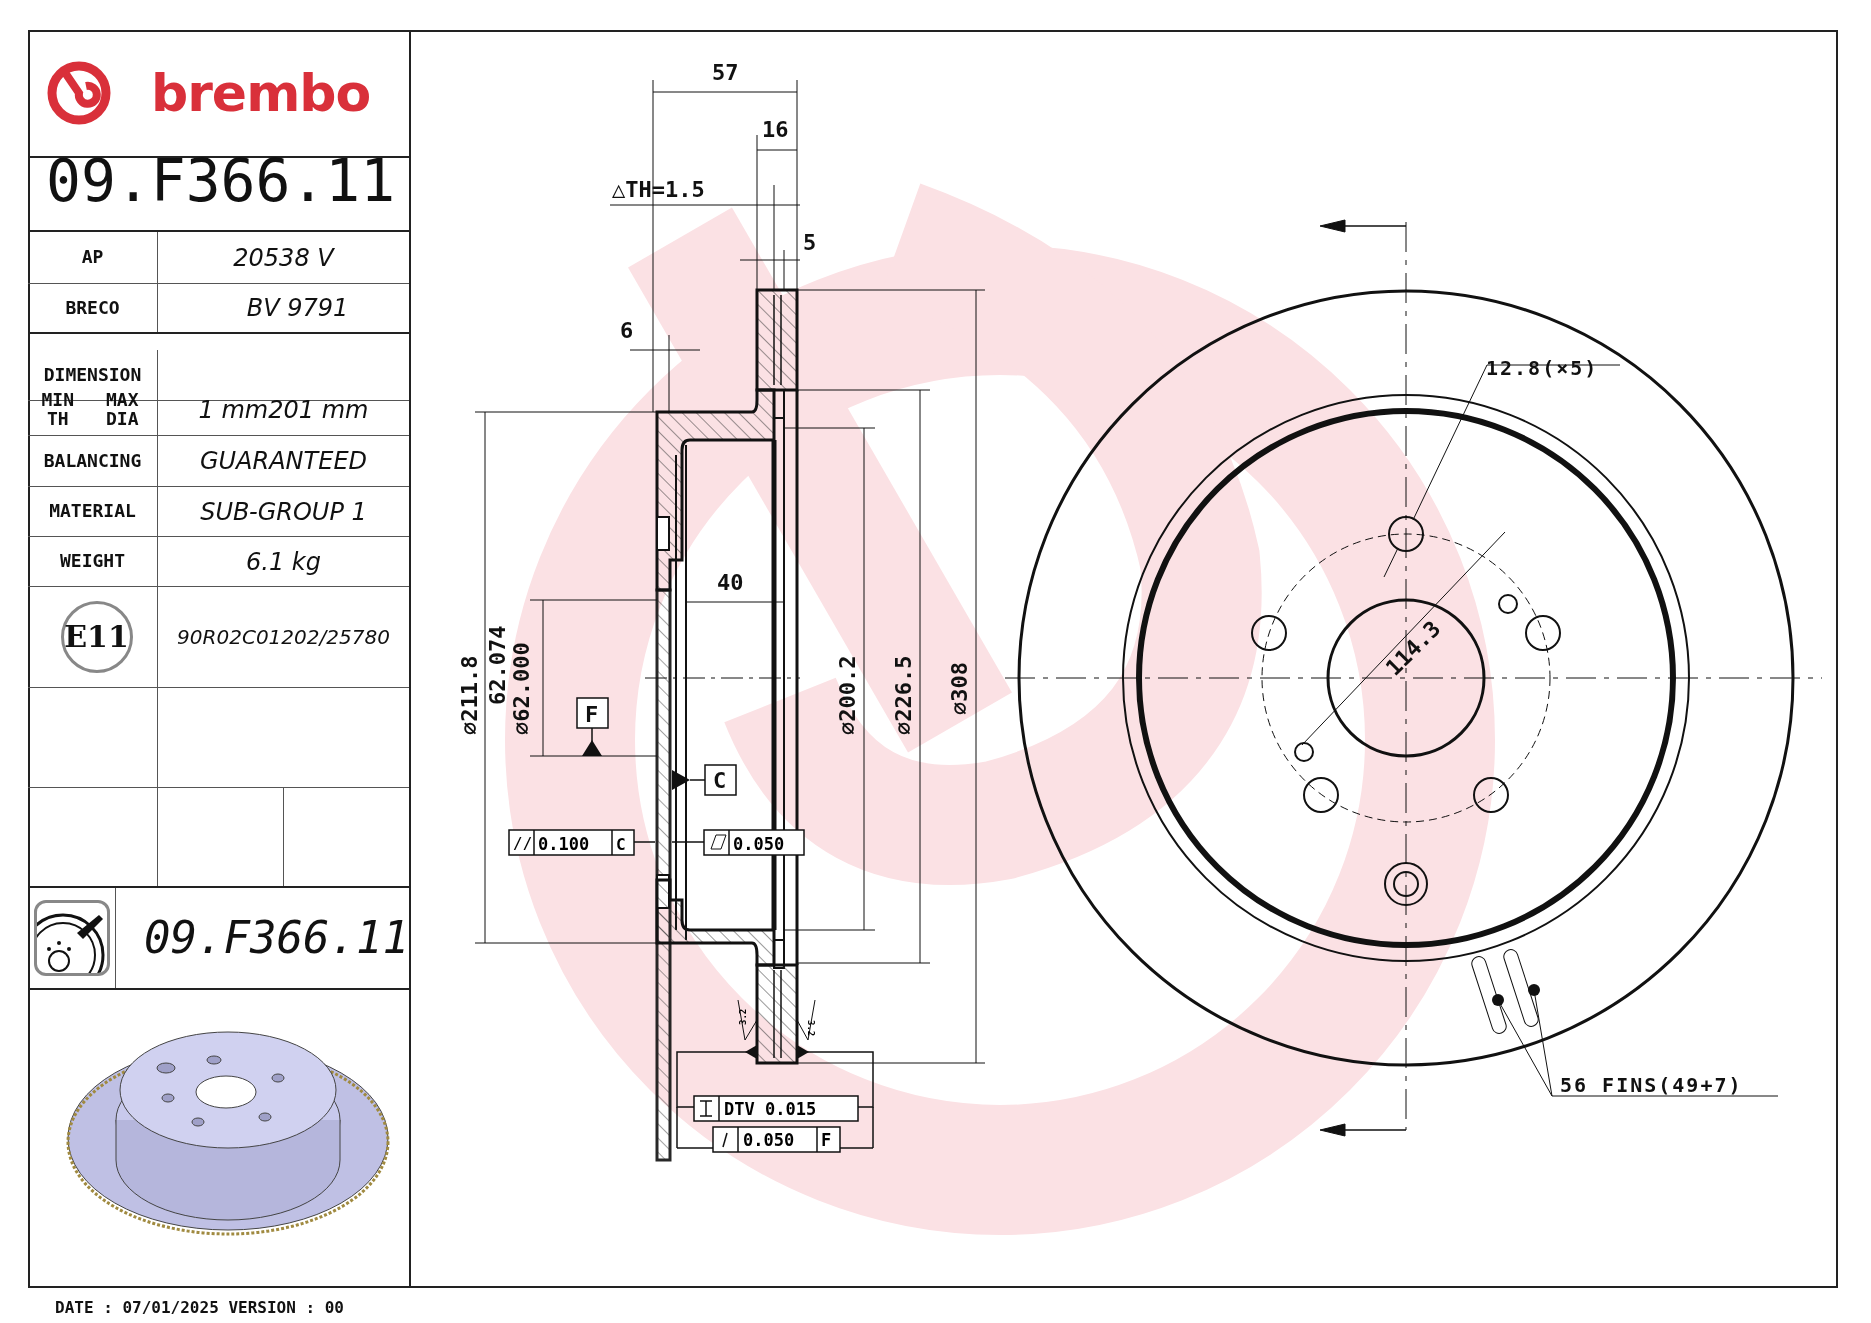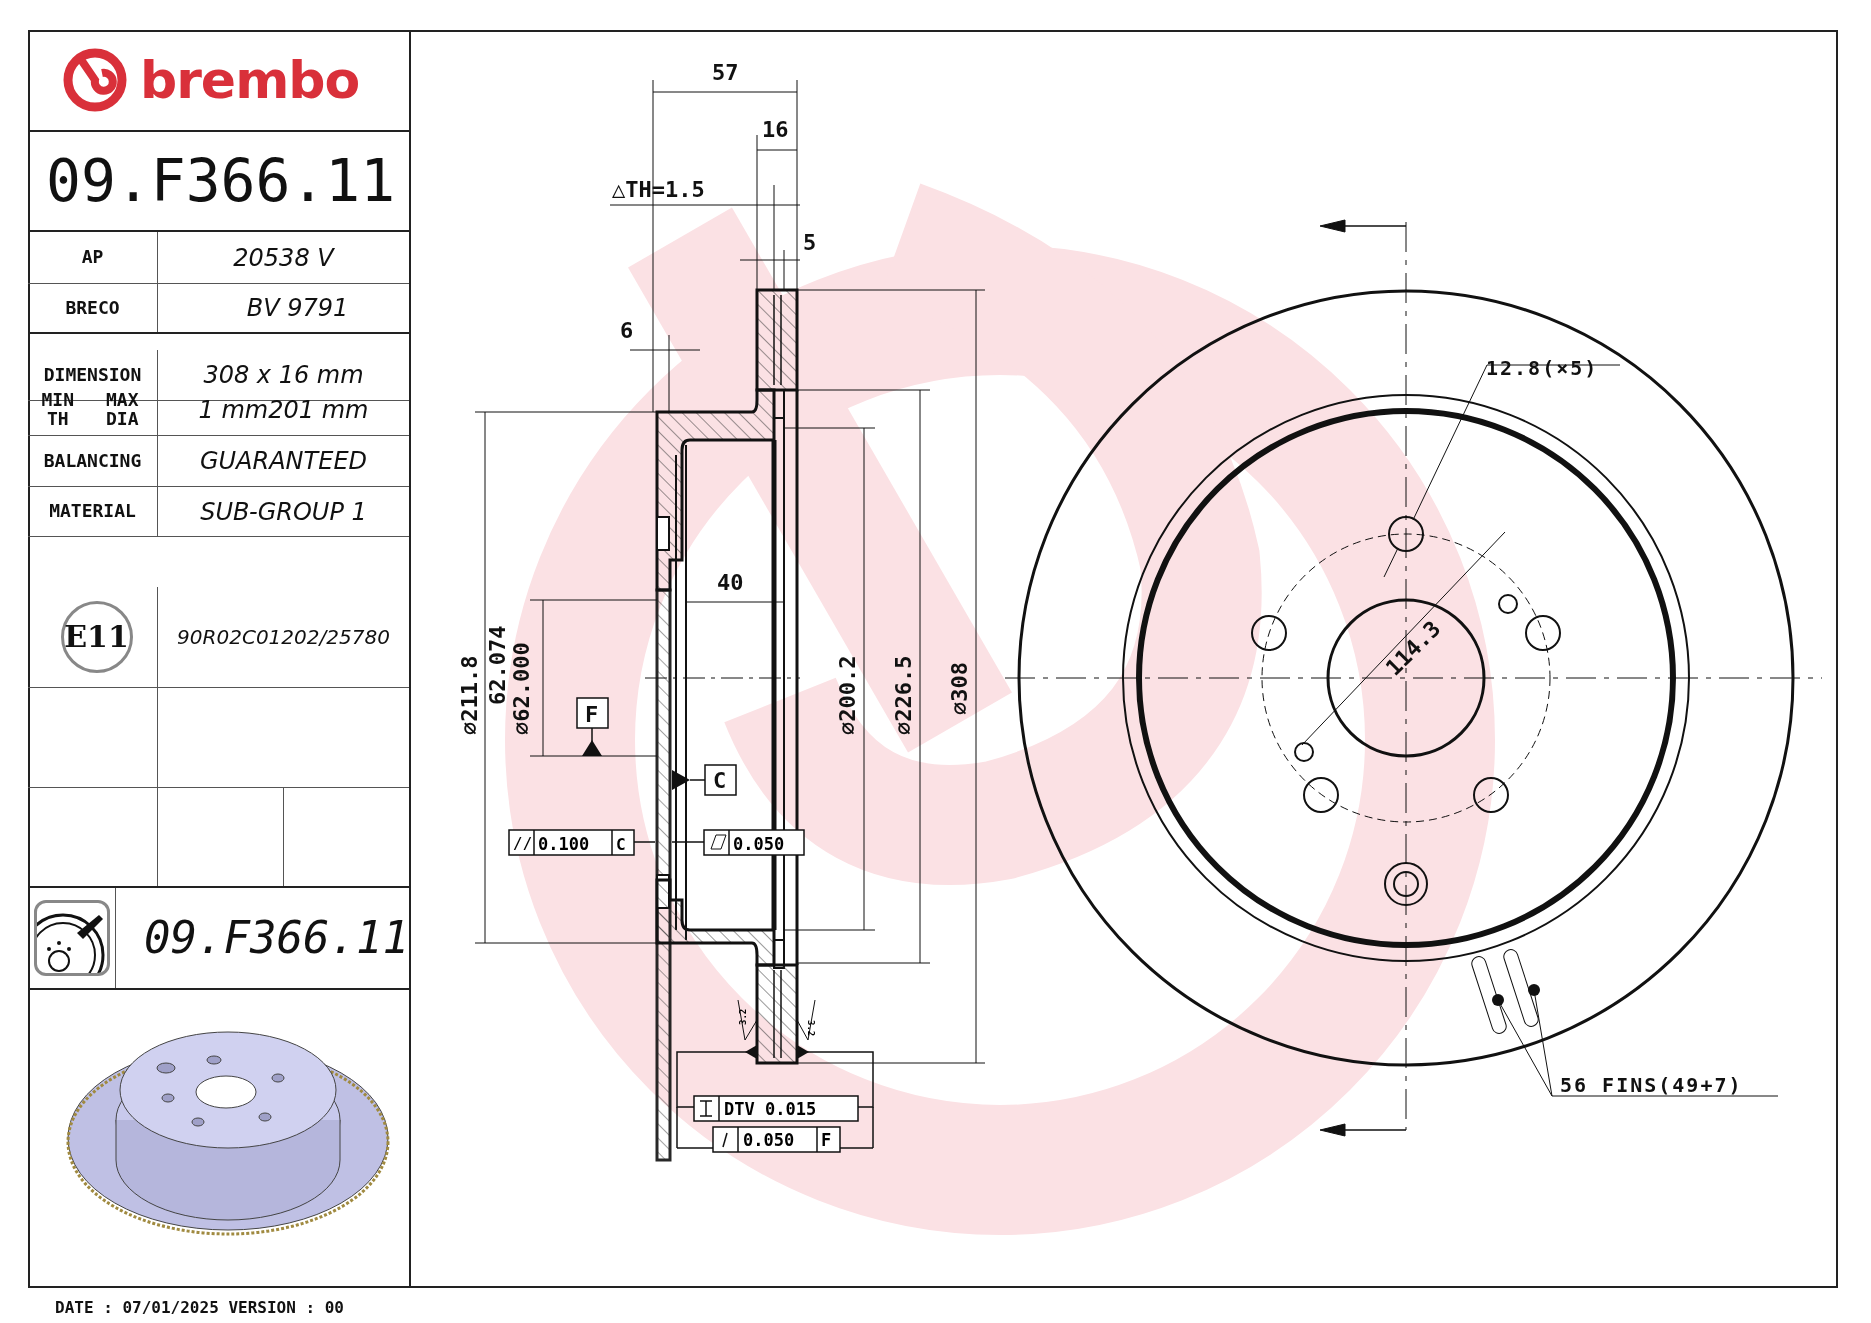--- a/index.html
+++ b/index.html
@@ -4,21 +4,21 @@
 <style>
   html, body { margin:0; padding:0; background:#ffffff; }
   body { width:1871px; height:1323px; position:relative; overflow:hidden; font-family:"DejaVu Sans", sans-serif; color:#111; }
   .sheet { position:absolute; left:0; top:0; width:1871px; height:1323px; }
   .frame { position:absolute; left:28px; top:30px; width:1810px; height:1258px; border:2px solid #222; box-sizing:border-box; }
   .left { position:absolute; left:28px; top:30px; width:383px; height:1258px; border-right:2px solid #222; box-sizing:border-box; }
   .row { position:absolute; left:0; width:381px; border-bottom:1px solid #555; box-sizing:border-box; display:flex; }
   .row.thick { border-bottom:2px solid #222;gap:28px; }
   .cell-l { width:130px; border-right:1px solid #555; box-sizing:border-box; display:flex; align-items:center; justify-content:center; font-family:"DejaVu Sans Mono", monospace; font-weight:bold; font-size:18px; text-align:center; line-height:1.05; }
   .cell-r { flex:1; display:flex; align-items:center; justify-content:center; font-family:"DejaVu Sans", sans-serif; font-size:24px; text-align:center; line-height:1.0;font-style:italic; }
-  .logo { position:absolute; left:0; top:0; width:381px; height:102px; border-bottom:2px solid #222; box-sizing:border-box; display:flex; align-items:center; padding-left:34px; }
+  .logo { position:absolute; left:0; top:0; width:381px; height:128px; border-bottom:2px solid #222; box-sizing:border-box; display:flex; align-items:center; padding-left:18px;gap:27px; }
   .logo-text { color:#d9303a; font-family:"DejaVu Sans", sans-serif; font-weight:bold; font-size:52px; letter-spacing:-1px; margin-left:12px; }
   .partno { position:absolute; left:0; top:102px; width:381px; height:100px; border-bottom:2px solid #222; box-sizing:border-box; display:flex; align-items:center; padding-left:18px; font-family:"DejaVu Sans Mono", monospace; font-size:58px; }
   .e11 { width:66px; height:66px; border:3px solid #888; border-radius:50%; display:flex; align-items:center; justify-content:center; font-family:"DejaVu Serif", serif; font-weight:bold; font-size:30px;margin-left:8px; }
   .two-line { display:flex; flex-direction:row; }
   .icon-box { width:70px; height:70px; border:3px solid #888; border-radius:12px; overflow:hidden; }
   .bottom-pn { font-family:"DejaVu Sans Mono", monospace; font-size:44px; }
   .date { position:absolute; left:55px; top:1298px; font-family:"DejaVu Sans Mono", monospace; font-weight:bold; font-size:16px; }
   svg text { font-family:"DejaVu Sans Mono", monospace; }
   .dim { font-size:22px; fill:#111; font-weight:bold; }
 </style>
@@ -234,39 +234,42 @@
     <div class="row" style="top:202px;height:52px">
       <div class="cell-l">AP</div>
       <div class="cell-r">20538 V</div>
     </div>
     <div class="row thick" style="top:254px;height:50px">
       <div class="cell-l">BRECO</div>
       <div class="cell-r">BV 9791</div>
     </div>
     <div class="row" style="top:320px;height:51px">
       <div class="cell-l">DIMENSION</div>
-      <div class="cell-r">308 x 16 mm</div>
     </div>
     <div class="row" style="top:355px;height:51px">
       <div class="cell-l two-line">
         <span>MIN TH</span>
         <span>MAX DIA</span>
       </div>
       <div class="cell-r two-line">
         <span>1 mm</span>
         <span>201 mm</span>
       </div>
     </div>
     <div class="row" style="top:406px;height:51px">
       <div class="cell-l">BALANCING</div>
       <div class="cell-r">GUARANTEED</div>
     </div>
     <div class="row" style="top:457px;height:50px">
       <div class="cell-l">MATERIAL</div>
       <div class="cell-r">SUB-GROUP 1</div>
+    </div>
+    <div class="row" style="top:507px;height:50px">
+      <div class="cell-l">WEIGHT</div>
+      <div class="cell-r">6.1 kg</div>
     </div>
     <div class="row" style="top:557px;height:101px">
       <div class="cell-l">
         <div class="e11">E11</div>
       </div>
       <div class="cell-r two-line" style="font-size:20px;line-height:1.2">
         <span>90R</span>
         <span>02C01202/25780</span>
       </div>
     </div>

